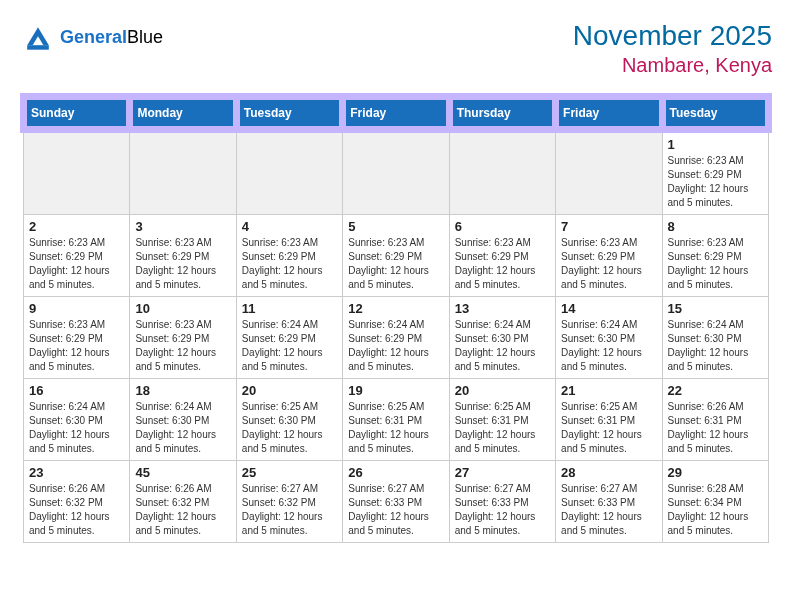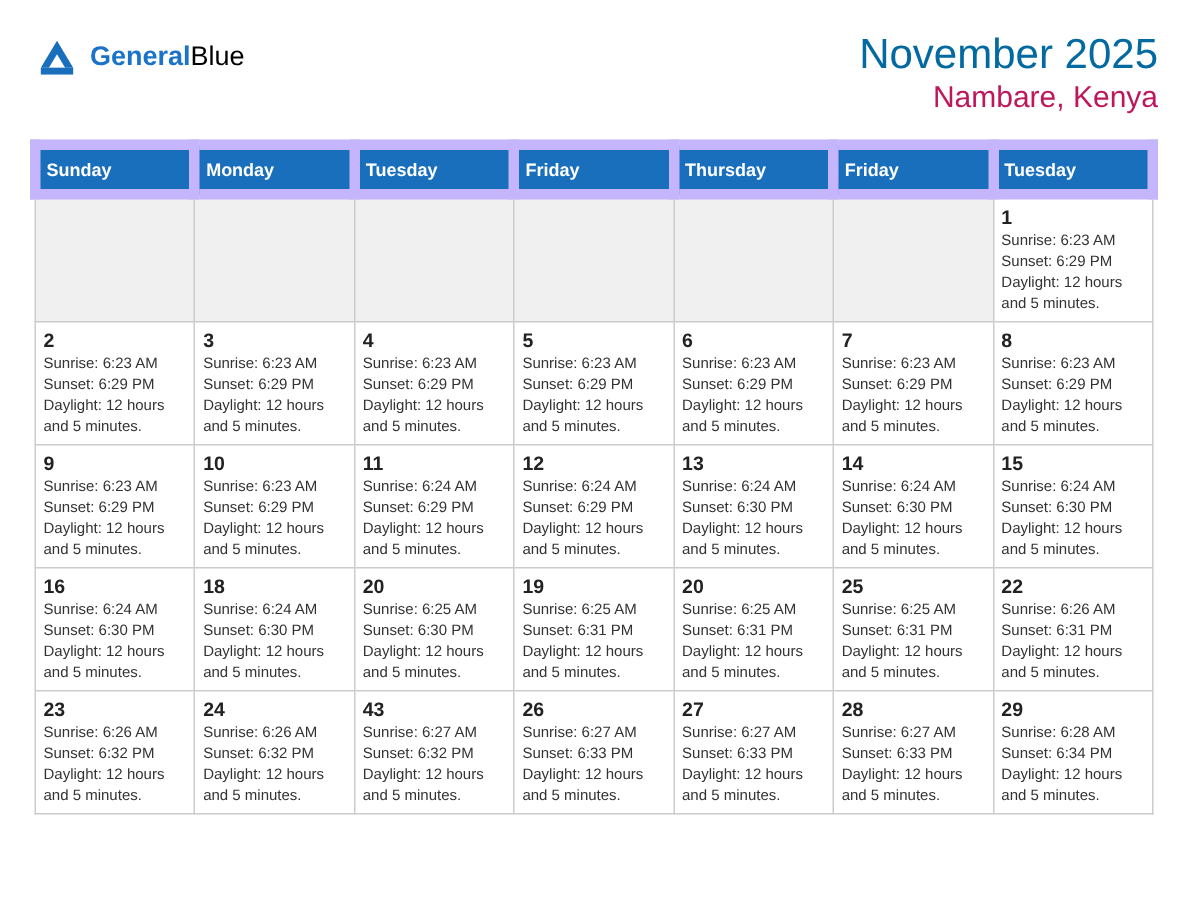--- a/index.html
+++ b/index.html
@@ -212,39 +212,39 @@
         </td>
         <td>
           <div class="day-number">19</div>
           <div class="day-info">Sunrise: 6:25 AM<br>Sunset: 6:31 PM<br>Daylight: 12 hours and 5 minutes.</div>
         </td>
         <td>
           <div class="day-number">20</div>
           <div class="day-info">Sunrise: 6:25 AM<br>Sunset: 6:31 PM<br>Daylight: 12 hours and 5 minutes.</div>
         </td>
         <td>
-          <div class="day-number">25</div>
+          <div class="day-number">21</div>
           <div class="day-info">Sunrise: 6:25 AM<br>Sunset: 6:31 PM<br>Daylight: 12 hours and 5 minutes.</div>
         </td>
         <td>
           <div class="day-number">22</div>
           <div class="day-info">Sunrise: 6:26 AM<br>Sunset: 6:31 PM<br>Daylight: 12 hours and 5 minutes.</div>
         </td>
       </tr>
       <tr>
         <td>
           <div class="day-number">23</div>
           <div class="day-info">Sunrise: 6:26 AM<br>Sunset: 6:32 PM<br>Daylight: 12 hours and 5 minutes.</div>
         </td>
         <td>
-          <div class="day-number">24</div>
+          <div class="day-number">45</div>
           <div class="day-info">Sunrise: 6:26 AM<br>Sunset: 6:32 PM<br>Daylight: 12 hours and 5 minutes.</div>
         </td>
         <td>
-          <div class="day-number">43</div>
+          <div class="day-number">25</div>
           <div class="day-info">Sunrise: 6:27 AM<br>Sunset: 6:32 PM<br>Daylight: 12 hours and 5 minutes.</div>
         </td>
         <td>
           <div class="day-number">26</div>
           <div class="day-info">Sunrise: 6:27 AM<br>Sunset: 6:33 PM<br>Daylight: 12 hours and 5 minutes.</div>
         </td>
         <td>
           <div class="day-number">27</div>
           <div class="day-info">Sunrise: 6:27 AM<br>Sunset: 6:33 PM<br>Daylight: 12 hours and 5 minutes.</div>
         </td>

